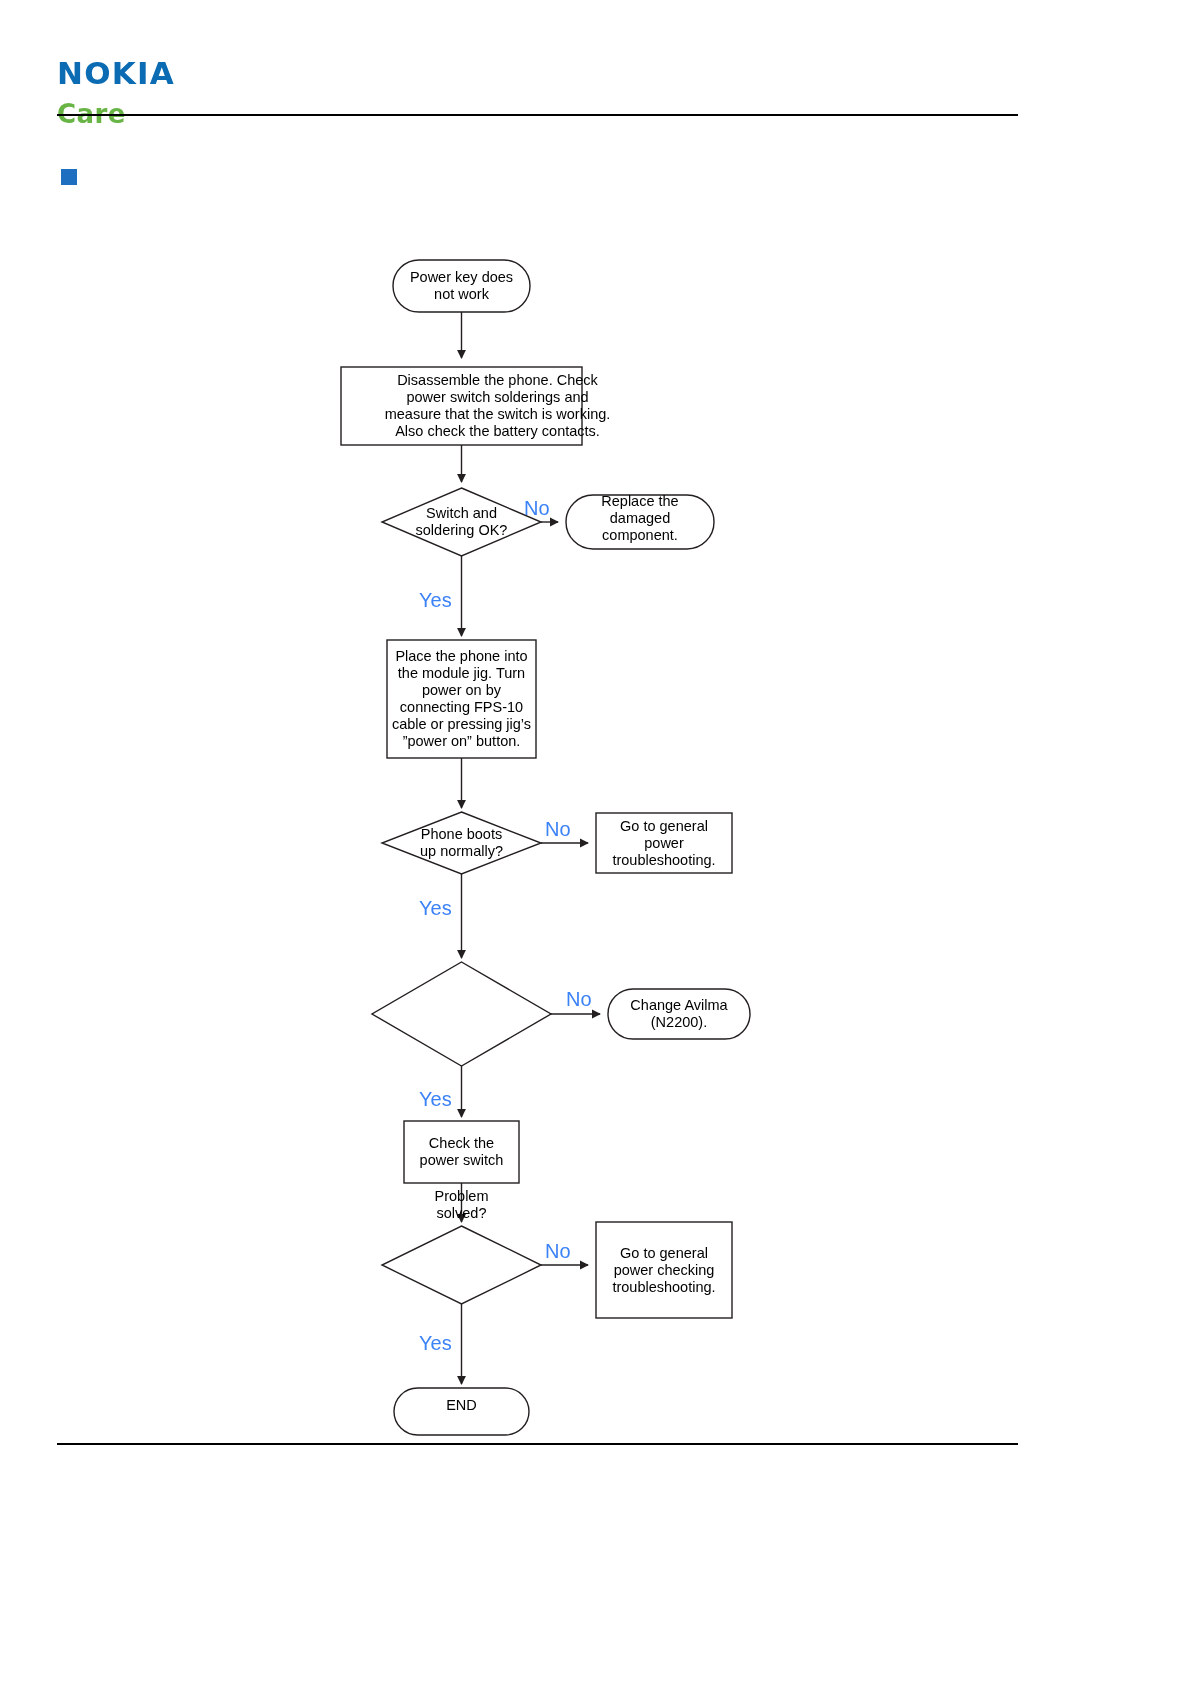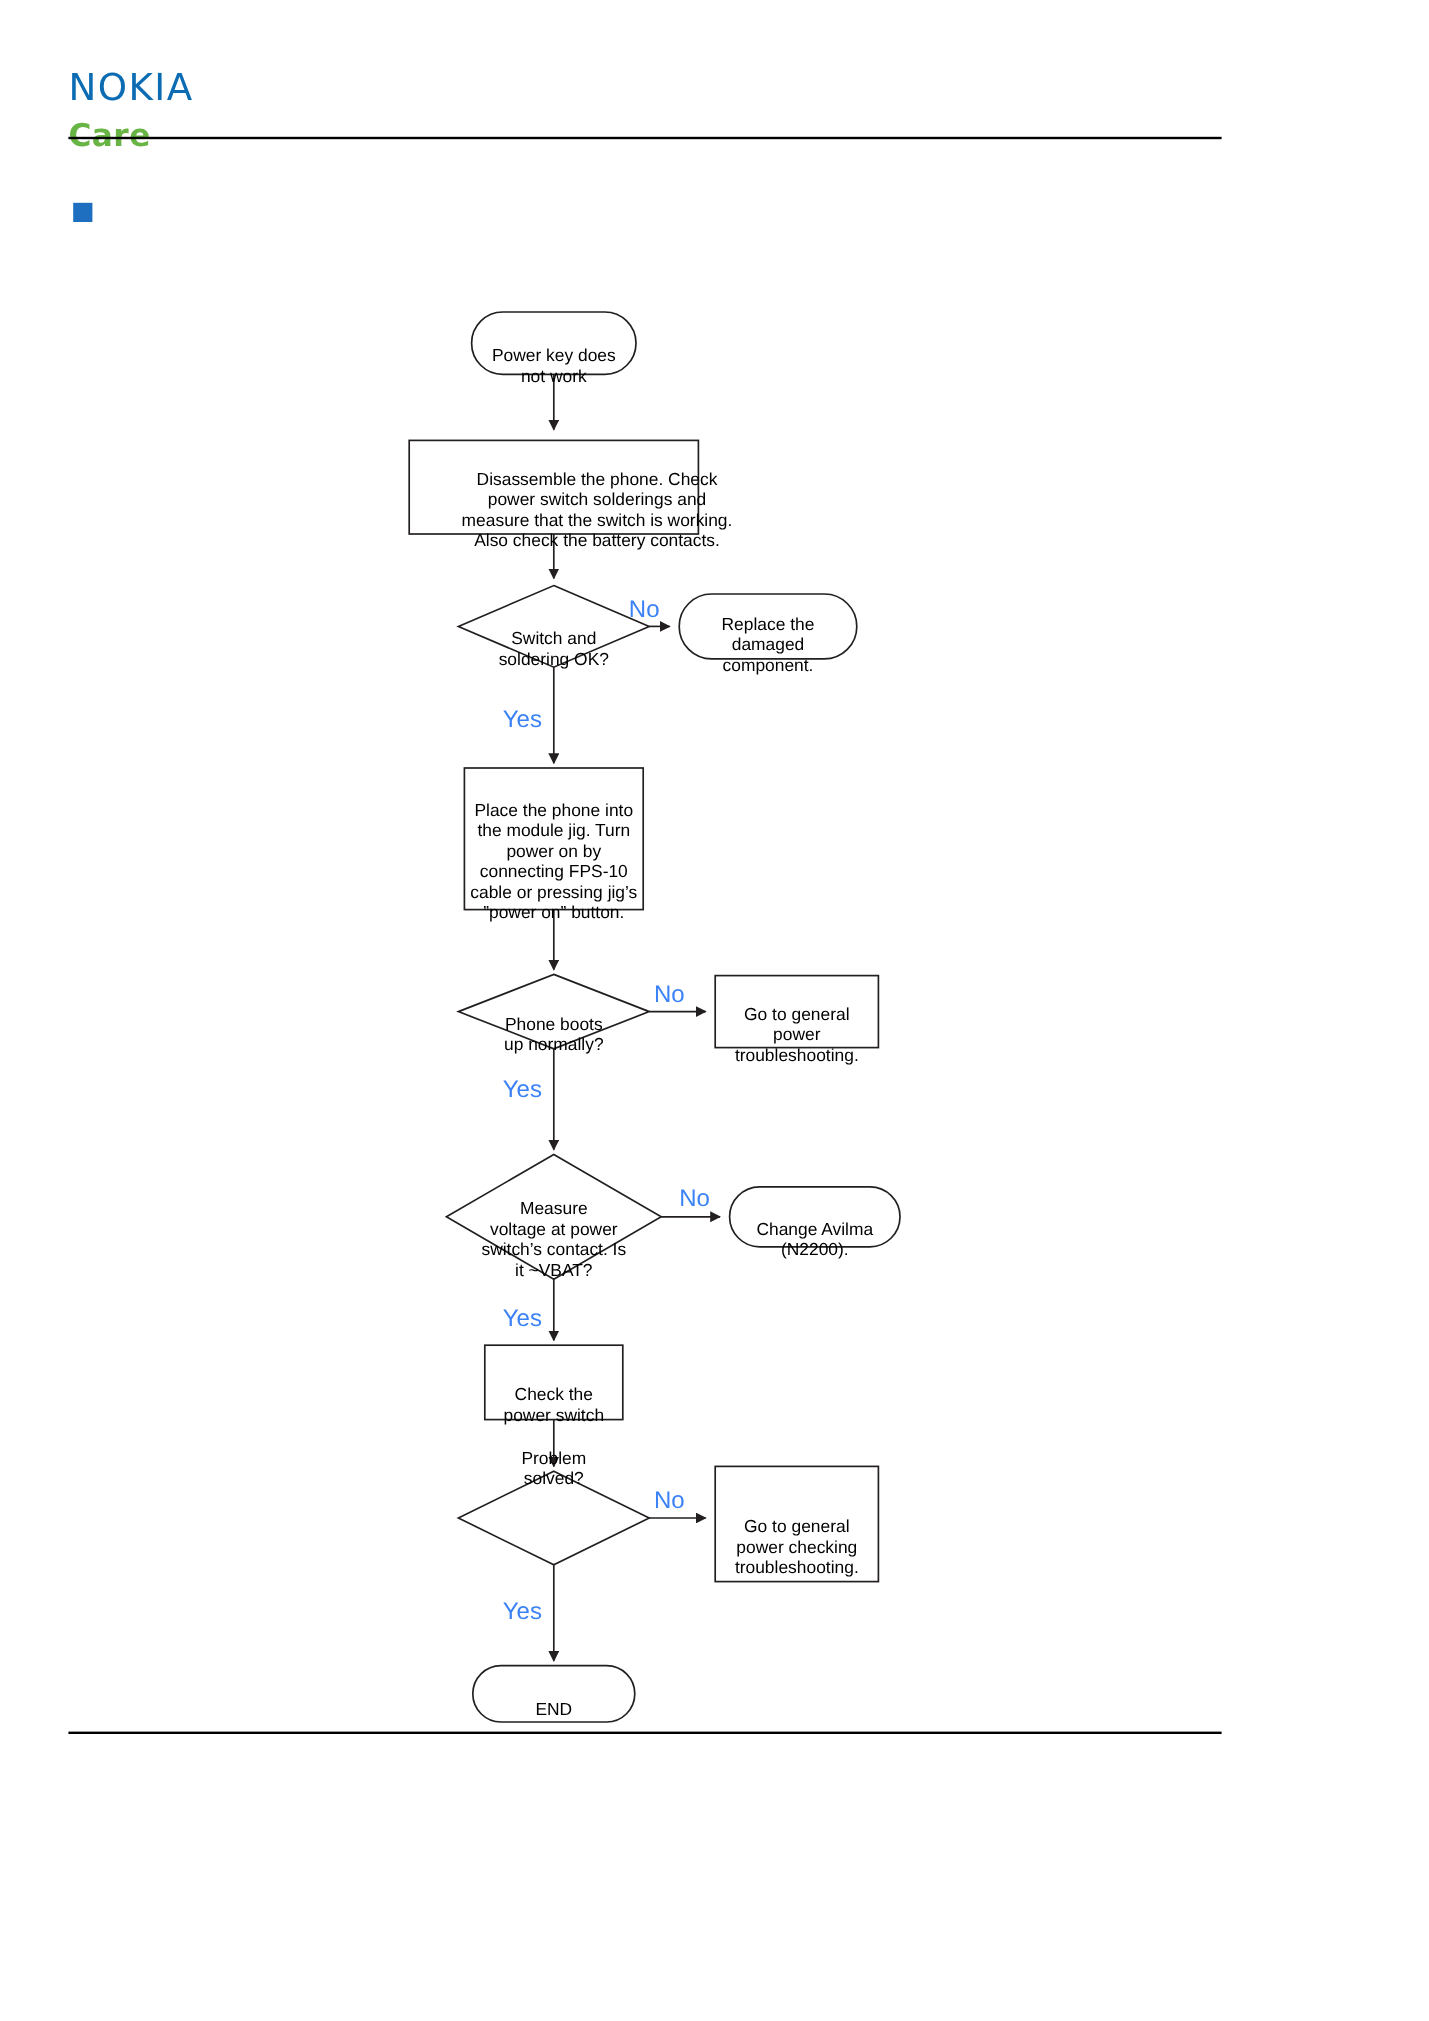--- a/index.html
+++ b/index.html
@@ -27,21 +27,21 @@
   #brand-logo {
     position: absolute;
     left: 57px;
     top: 58px;
     line-height: 1;
     user-select: none;
   }
   #brand-logo .brand-nokia {
     display: block;
     font-family: "DejaVu Sans", sans-serif;
-    font-weight: normal;
+    font-weight: bold;
     font-size: 31px;
     letter-spacing: 1.2px;
     color: #0b6cb3;
   }
   #brand-logo .brand-care {
     display: block;
     font-family: "DejaVu Sans", sans-serif;
     font-weight: bold;
     font-size: 26px;
     letter-spacing: 0.4px;
@@ -96,21 +96,20 @@
     position: absolute;
     text-align: center;
     font-family: "Liberation Sans", sans-serif;
     font-size: 14.5px;
     line-height: 17px;
     color: #000000;
     white-space: pre-line;
     display: flex;
     align-items: center;
     justify-content: center;
-    margin-top: 20px;
   }
   .edge-label {
     position: absolute;
     font-family: "Liberation Sans", sans-serif;
     font-size: 20px;
     line-height: 16px;
     color: #3b82f6;
   }
 </style>
 </head>
@@ -207,24 +206,20 @@
 cable or pressing jig’s
 ”power on” button.</div>
 
   <div class="node-label" style="left:392px; top:820px; width:139px; height:46px;">Phone boots
 up normally?</div>
 
   <div class="node-label" style="left:596px; top:813px; width:136px; height:60px;">Go to general
 power
 troubleshooting.</div>
 
-  <div class="node-label" style="left:384px; top:973px; width:155px; height:82px;">Measure
-voltage at power
-switch’s contact. Is
-it ~VBAT?</div>
 
   <div class="node-label" style="left:608px; top:989px; width:142px; height:50px;">Change Avilma
 (N2200).</div>
 
   <div class="node-label" style="left:404px; top:1121px; width:115px; height:62px;">Check the
 power switch</div>
 
   <div class="node-label" style="left:392px; top:1181px; width:139px; height:48px;">Problem
 solved?</div>
 

